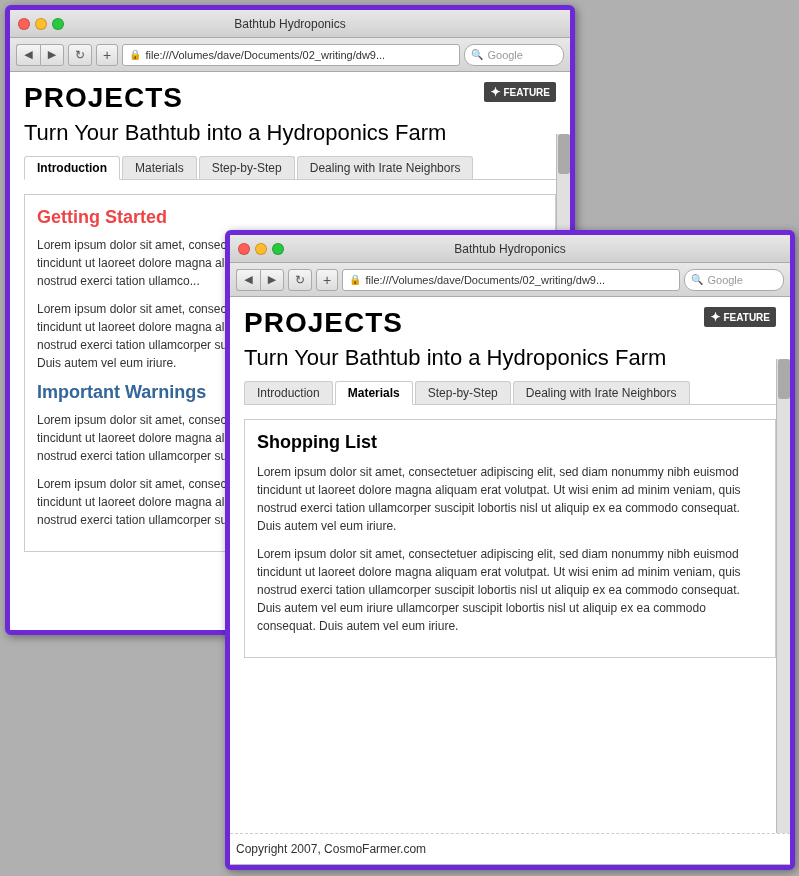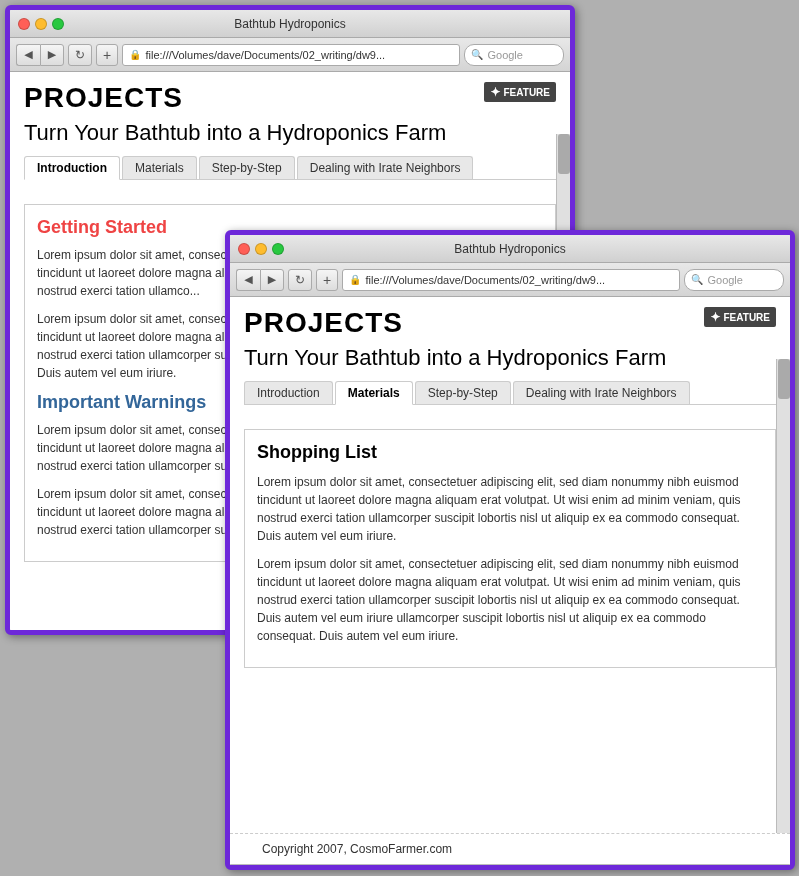--- a/index.html
+++ b/index.html
@@ -204,21 +204,21 @@
       font-size: 22px;
       color: #000;
       margin-bottom: 10px;
       font-weight: normal;
     }
 
     
     .tabs {
       display: flex;
       border-bottom: 1px solid #ccc;
-      margin-bottom: 24px;
+      margin-bottom: 14px;
     }
 
     .tab {
       padding: 4px 12px;
       font-size: 12px;
       cursor: pointer;
       border: 1px solid #ccc;
       border-bottom: none;
       background: #e8e8e8;
       margin-right: 2px;
@@ -277,21 +277,21 @@
 
     .bullet-list li {
       font-size: 12px;
       color: #333;
       margin-bottom: 4px;
     }
 
     
     .footer {
       border-top: 1px dashed #ccc;
-      padding: 8px 32px;
+      padding: 8px 6px;
       font-size: 12px;
       color: #333;
       background: white;
     }
 
     
     .scrollbar-area {
       position: absolute;
       right: 0;
       top: 62px;

